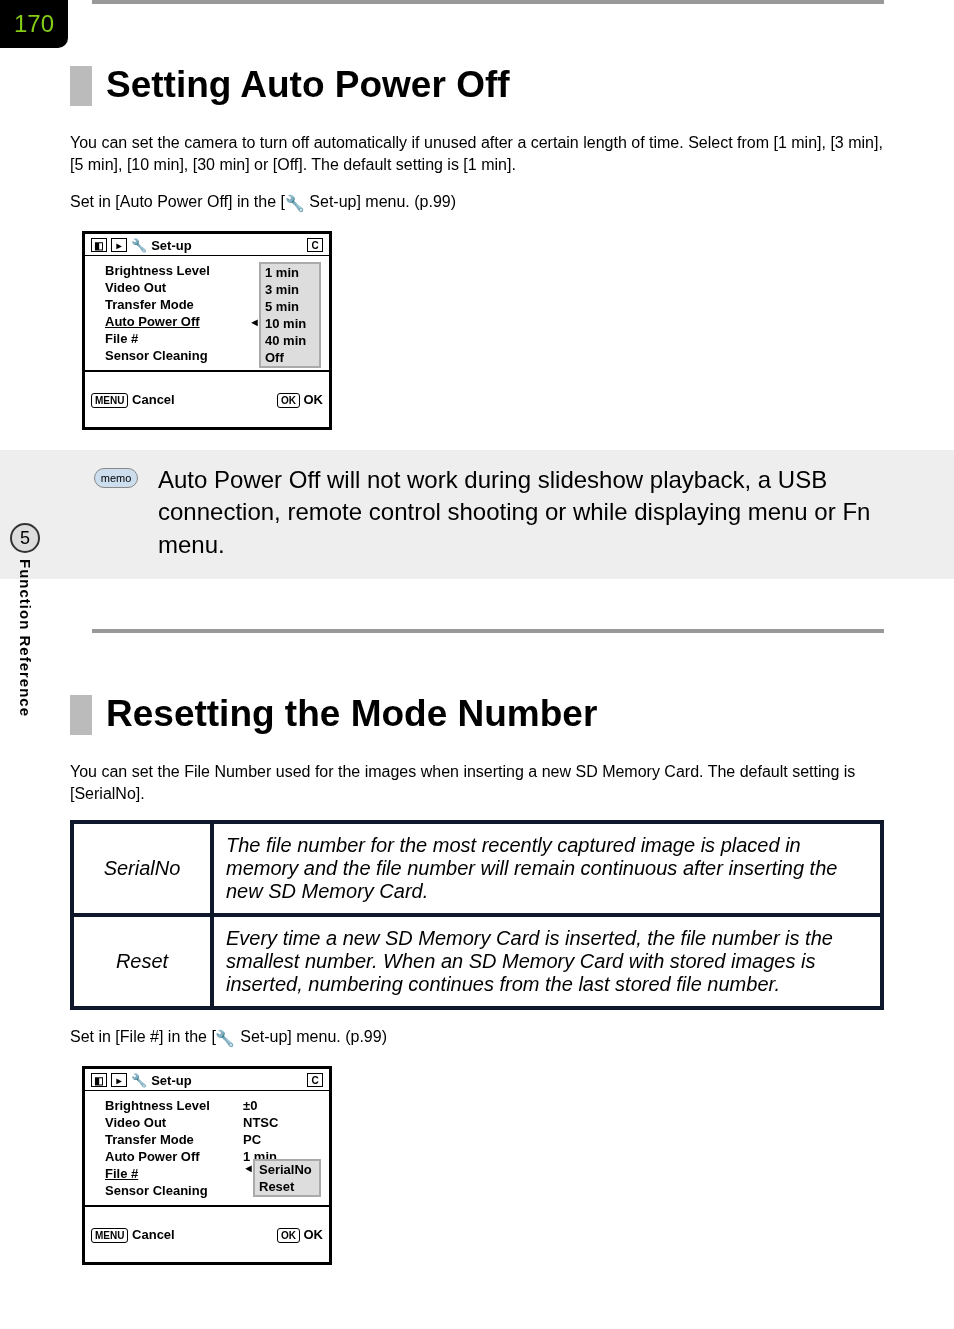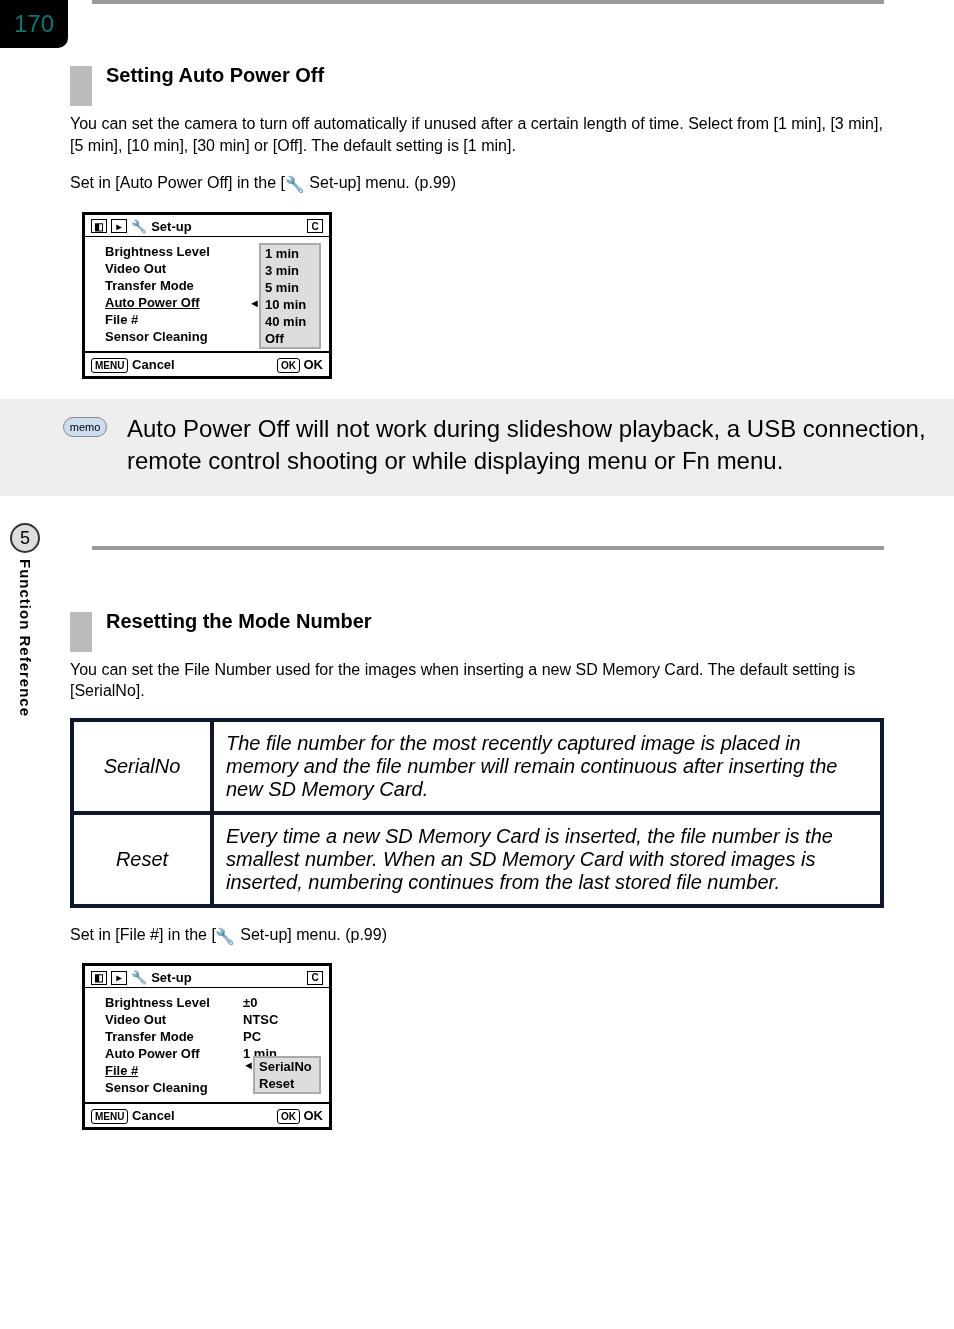--- a/index.html
+++ b/index.html
@@ -13,21 +13,21 @@
   .page {
     width: 954px;
     padding: 0 70px 40px 70px;
     position: relative;
   }
   .page-number-tab {
     position: absolute;
     left: 0;
     top: 0;
     background: #000;
-    color: #0f766e;
+    color: #84cc16;
     font-size: 24px;
     padding: 10px 14px;
     border-radius: 0 0 10px 0;
   }
   .side-tab {
     position: absolute;
     left: 10px;
     top: 523px;
     display: flex;
     flex-direction: column;
@@ -62,21 +62,21 @@
     background: #bbb;
     margin-right: 14px;
     position: relative;
     top: 2px;
   }
   .top-rule {
     border-top: 4px solid #999;
     margin-left: 22px;
   }
   h1.section-title {
-    font-size: 20px;
+    font-size: 37px;
     font-weight: bold;
     margin: 0 0 26px 0;
     text-align: right;
   }
   p.body {
     font-size: 16px;
     line-height: 1.35;
     margin: 0 0 16px 0;
   }
   .wrench-icon-inline {
@@ -130,32 +130,32 @@
     content:"◄";
     position:absolute;
     left:-12px;
     font-size:11px;
   }
   .cam-footer {
     border-top:2px solid #000;
     display:flex;
     justify-content:space-between;
     align-items:center;
-    padding:4px 6px;
+    padding:20px 6px;
   }
   .btn-box {
     border:1.5px solid #000;
     border-radius:3px;
     font-size:10px;
     padding:1px 3px;
   }
 
   .memo-block {
     background: #eee;
-    padding:14px 20px 18px 13px;
+    padding:14px 20px 18px 44px;
     margin: 0 -70px 0 -70px;
     display:flex;
     gap:20px;
     align-items:flex-start;
   }
   .memo-icon {
     width:44px;
     flex:none;
     font-size:11px;
     border:1px solid #888;

